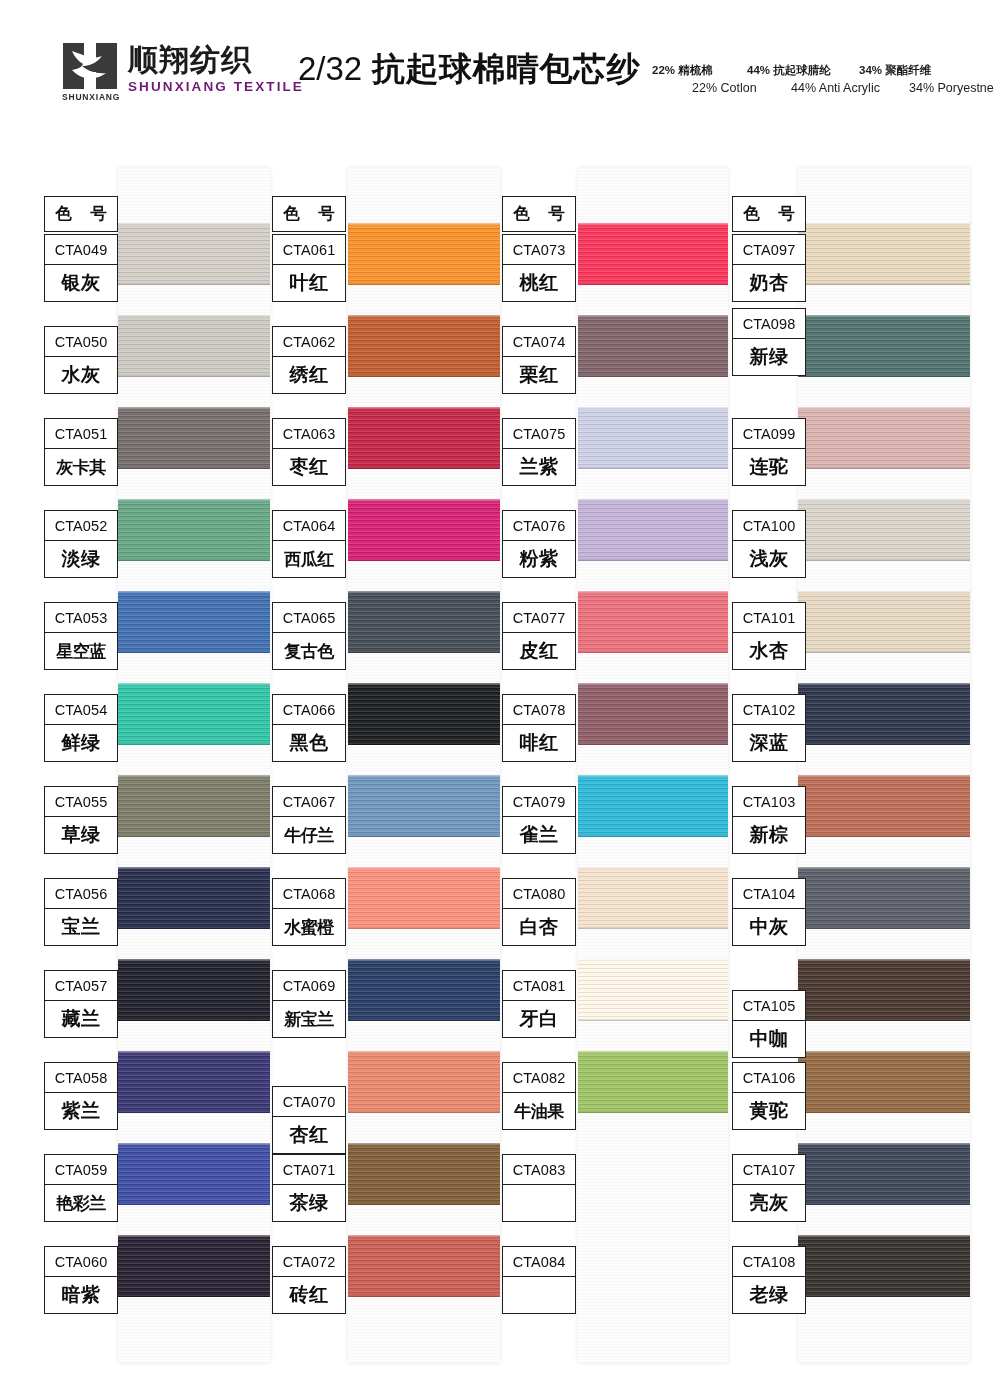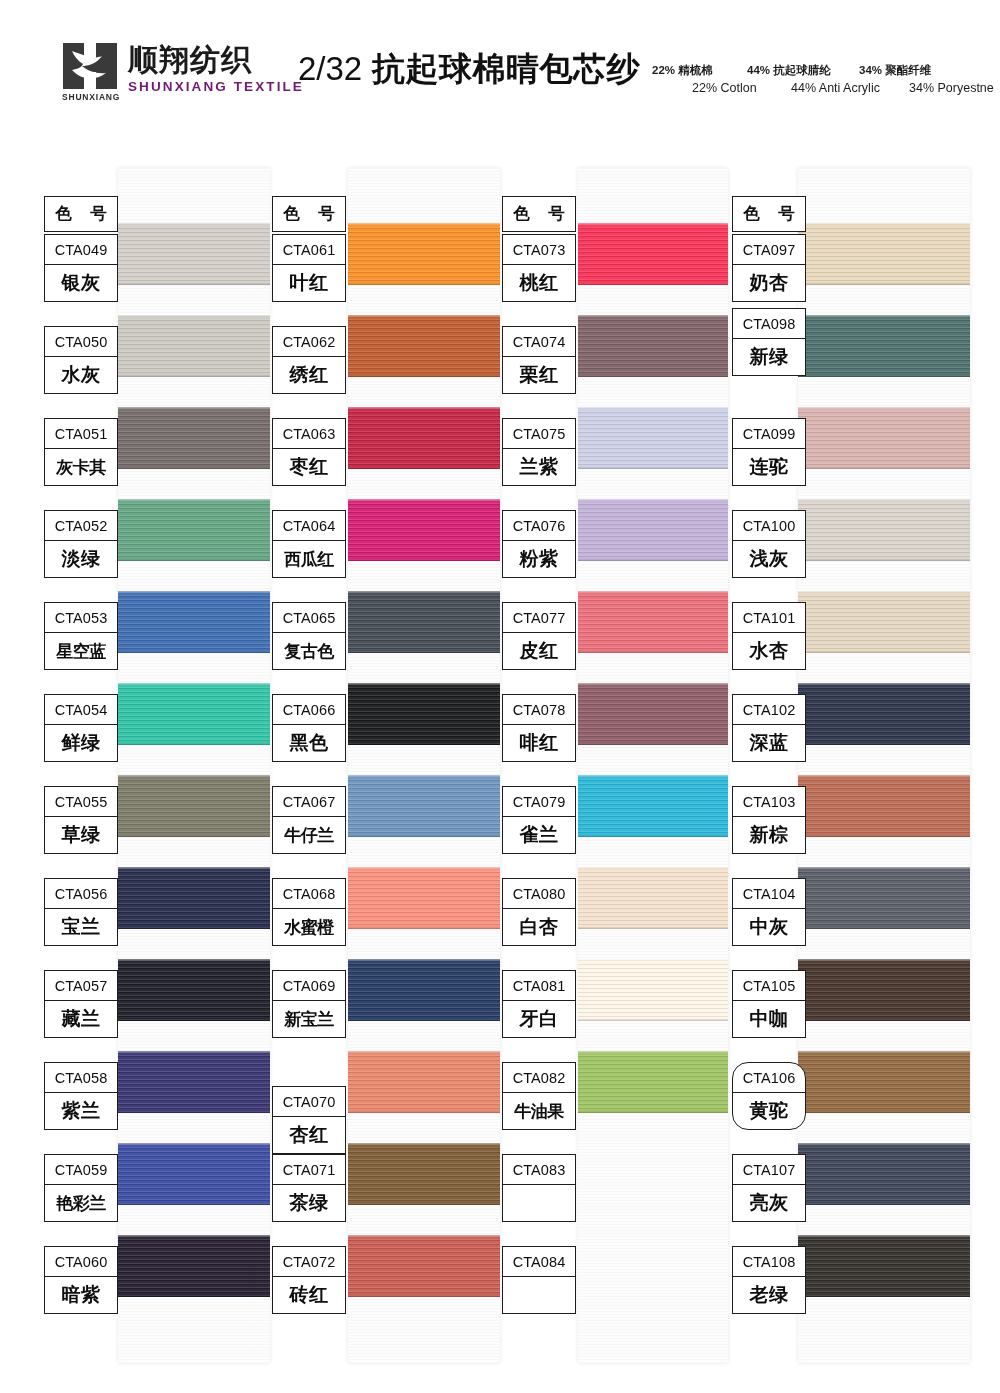--- a/index.html
+++ b/index.html
@@ -660,25 +660,25 @@
             <div class="lbl-name">深蓝</div>
           </div>
           <div class="lbl-cell" style="top: 618px;">
             <div class="lbl-code">CTA103</div>
             <div class="lbl-name">新棕</div>
           </div>
           <div class="lbl-cell" style="top: 710px;">
             <div class="lbl-code">CTA104</div>
             <div class="lbl-name">中灰</div>
           </div>
-          <div class="lbl-cell" style="top: 802px;">
+          <div class="lbl-cell" style="top: 822px;">
             <div class="lbl-code">CTA105</div>
             <div class="lbl-name">中咖</div>
           </div>
-          <div class="lbl-cell" style="top: 894px; border-radius: 16px;">
+          <div class="lbl-cell" style="top: 894px;">
             <div class="lbl-code">CTA106</div>
             <div class="lbl-name">黄驼</div>
           </div>
           <div class="lbl-cell" style="top: 986px;">
             <div class="lbl-code">CTA107</div>
             <div class="lbl-name">亮灰</div>
           </div>
           <div class="lbl-cell" style="top: 1078px;">
             <div class="lbl-code">CTA108</div>
             <div class="lbl-name">老绿</div>

